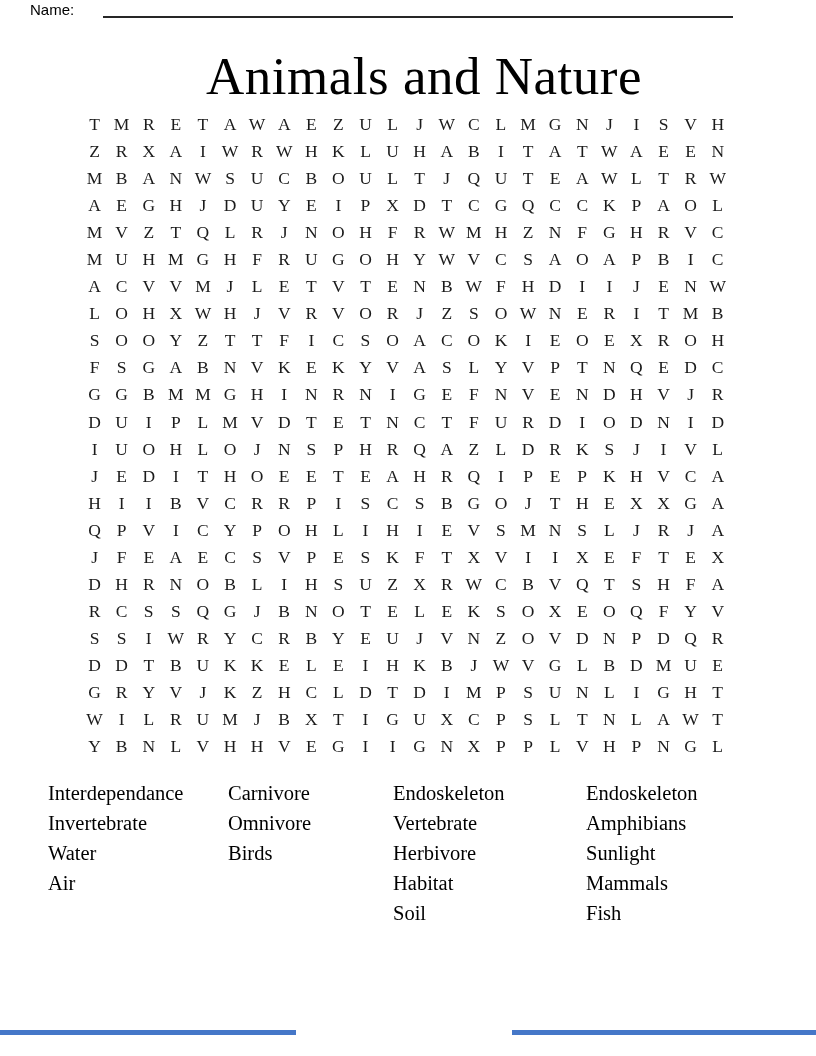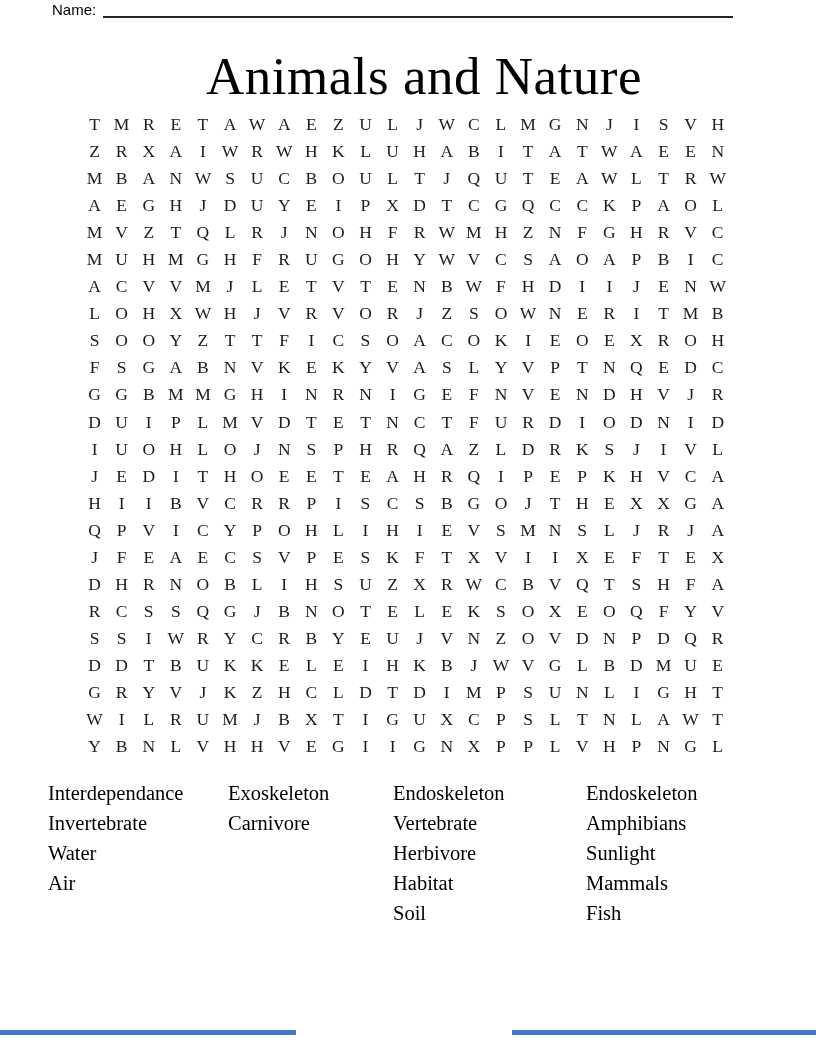--- a/index.html
+++ b/index.html
@@ -5,21 +5,21 @@
   html, body { margin: 0; padding: 0; }
   body {
     width: 816px; height: 1056px;
     background: #ffffff;
     position: relative;
     overflow: hidden;
     font-family: "Liberation Serif", serif;
     color: #000;
   }
   .name-label {
-    position: absolute; left: 52px; top: 1px;
+    position: absolute; left: 30px; top: 1px;
     font-family: "Liberation Sans", sans-serif;
     font-size: 15px; color: #000;
   }
   .name-line {
     position: absolute; left: 103px; top: 0;
     width: 630px; height: 16px;
     border-bottom: 2px solid #262626;
   }
   .title {
     position: absolute; left: 0; top: 30px; width: 816px;
@@ -647,22 +647,23 @@
   </div>
 
 <div id="words">
     <div class="wcol">
       <div>Interdependance</div>
       <div>Invertebrate</div>
       <div>Water</div>
       <div>Air</div>
     </div>
     <div class="wcol">
-      <div>Exoskeleton</div>
       <div>Carnivore</div>
+      <div>Omnivore</div>
+      <div>Birds</div>
     </div>
     <div class="wcol">
       <div>Endoskeleton</div>
       <div>Vertebrate</div>
       <div>Herbivore</div>
       <div>Habitat</div>
       <div>Soil</div>
     </div>
     <div class="wcol">
       <div>Endoskeleton</div>

